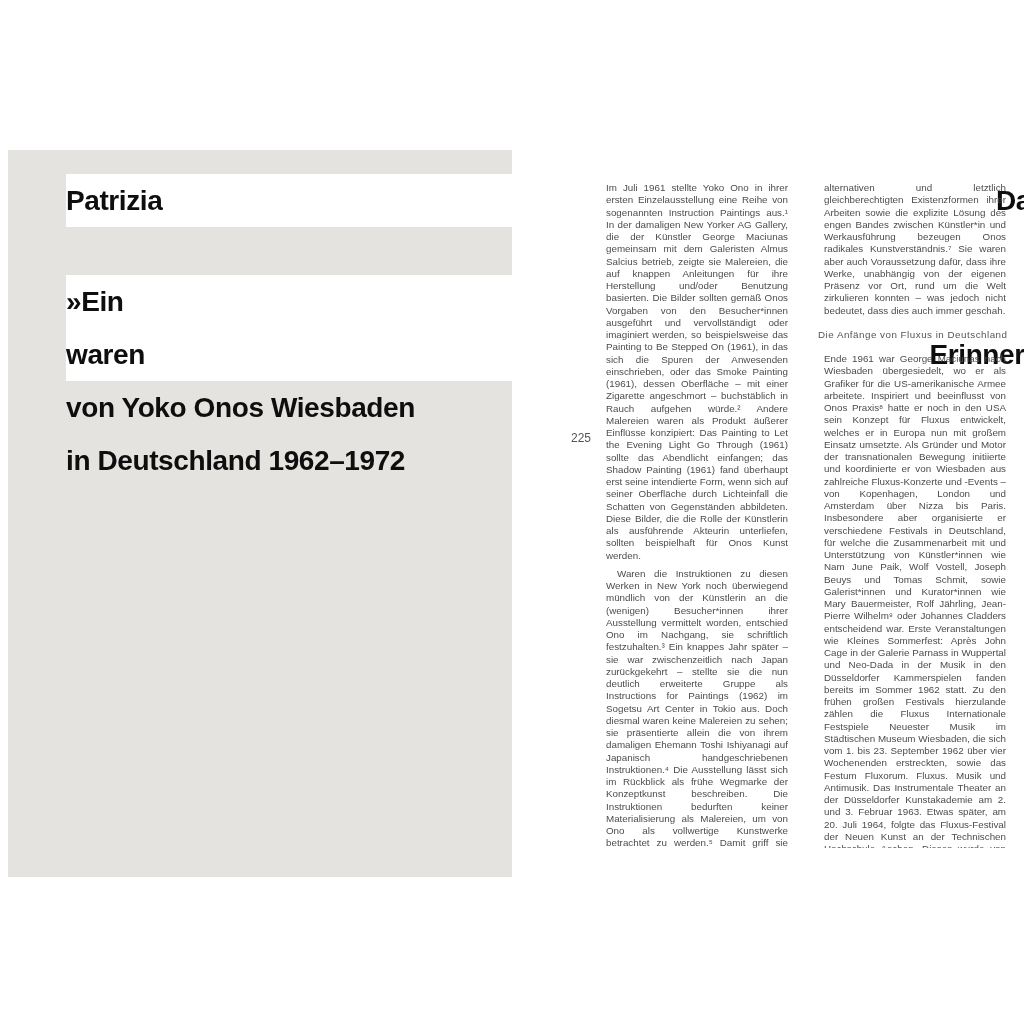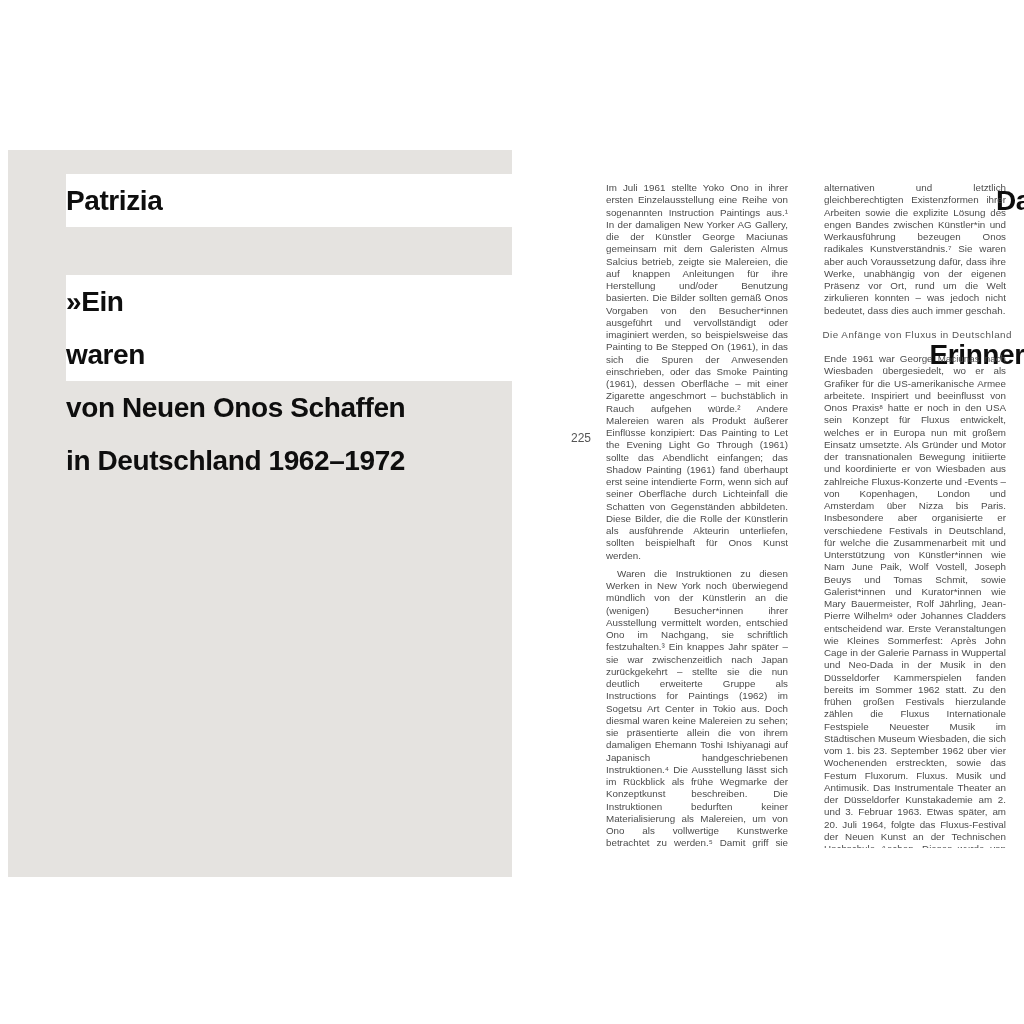--- a/index.html
+++ b/index.html
@@ -71,21 +71,21 @@
     font-size: 9.8px;
     line-height: 12.25px;
     color: #4c4c4c;
     text-align: justify;
     hyphens: auto;
     -webkit-hyphens: auto;
   }
   .para { margin: 6px; }
   .para-body-indent { text-indent: 11px; }
   .para-heading {
-    text-align: right;
+    text-align: left;
     letter-spacing: 0.5px;
     margin: 12px 0;
     color: #555555;
   }
 </style>
 </head>
 <body>
 
 <div class="spread">
 
@@ -102,21 +102,21 @@
       <div class="title-line spread">
         <span>»Ein</span>
         <span>ist</span>
       </div>
 
       <div class="title-line spread">
         <span>waren</span>
         <span>Erinnerung«</span>
       </div>
 
-      <div class="title-line">von Neuen Onos Schaffen</div>
+      <div class="title-line">von Yoko Onos Wiesbaden</div>
       <div class="title-line">in Deutschland 1962–1972</div>
 
     </div>
   </div>
 
   <div class="page-number">225</div>
 
   <div class="right-page">
     <div class="columns">
       <div class="col">

